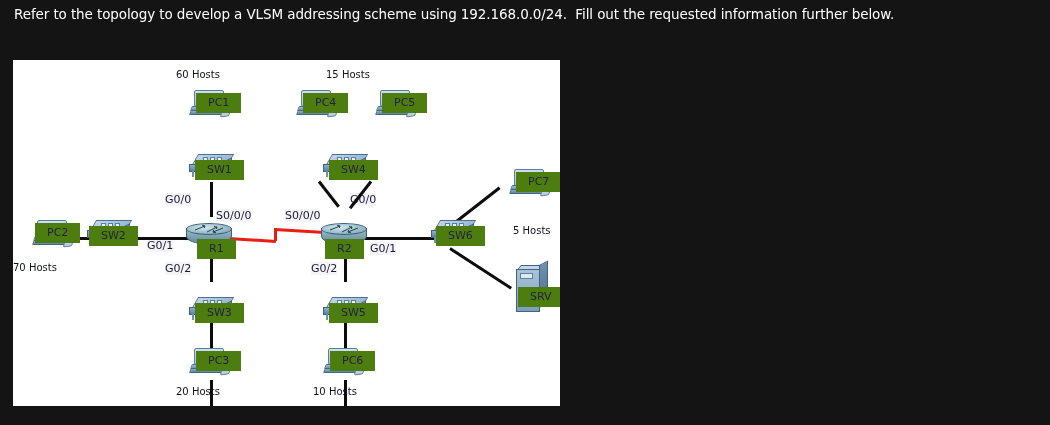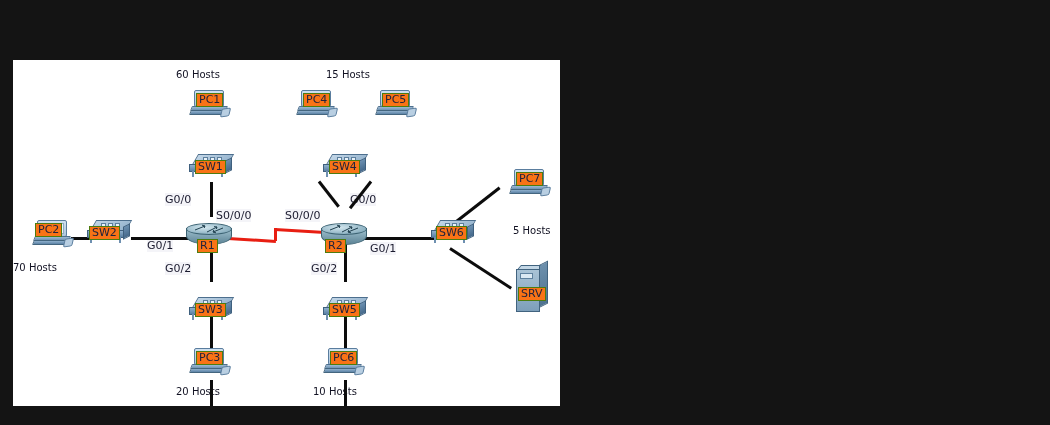--- a/index.html
+++ b/index.html
@@ -51,23 +51,23 @@
     font-size: 10px;
     color: #111122;
     white-space: nowrap;
     font-family: "DejaVu Sans", "Liberation Sans", sans-serif;
   }
   
   .devname {
     position: absolute;
     font-size: 11px;
     color: #23233c;
-    background: #f97316;
-    border: 1px solid #4d7c0f;
-    padding: 0 2px;
+    background: #4d7c0f;
+    border: 4px solid #4d7c0f;
+    padding: 0 8px;
     line-height: 12px;
     white-space: nowrap;
     font-family: "DejaVu Sans", "Liberation Sans", sans-serif;
     z-index: 6;
   }
   
   .link {
     position: absolute;
     background: #0c0c0c;
     z-index: 1;
@@ -255,20 +255,21 @@
     width: 11px; height: 4px;
     background: #dbe9f3;
     border: 1px solid #5e819e;
   }
 </style>
 </head>
 <body>
 
 <div id="root">
 
+  <div class="prompt-text">Refer to the topology to develop a VLSM addressing scheme using 192.168.0.0/24.  Fill out the requested information further below.</div>
 
   <div id="topology-panel">
 
     <div class="link link-v" style="left:197px; top:122px; height:35px;"></div>
 
     <div class="link link-v" style="left:197px; top:172px; height:50px;"></div>
 
     <div class="link link-v" style="left:197px; top:245px; height:55px;"></div>
 
     <div class="link link-v" style="left:197px; top:320px; height:30px;"></div>

